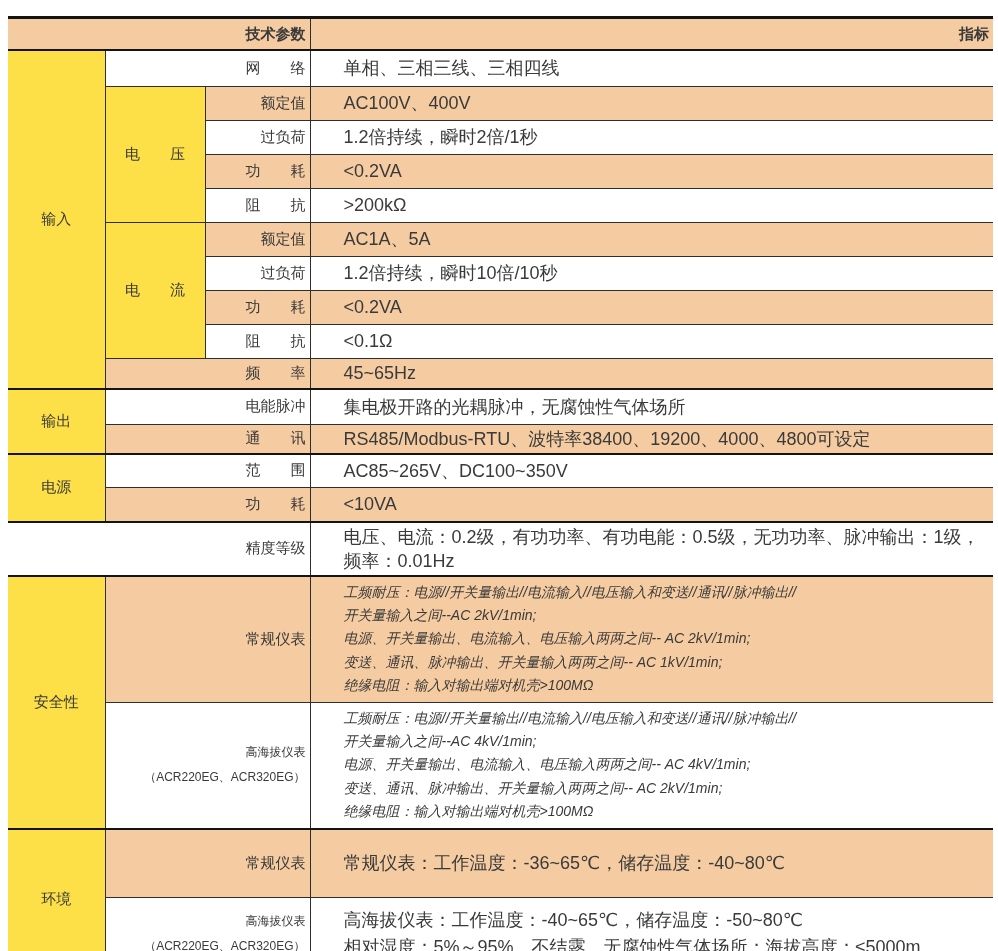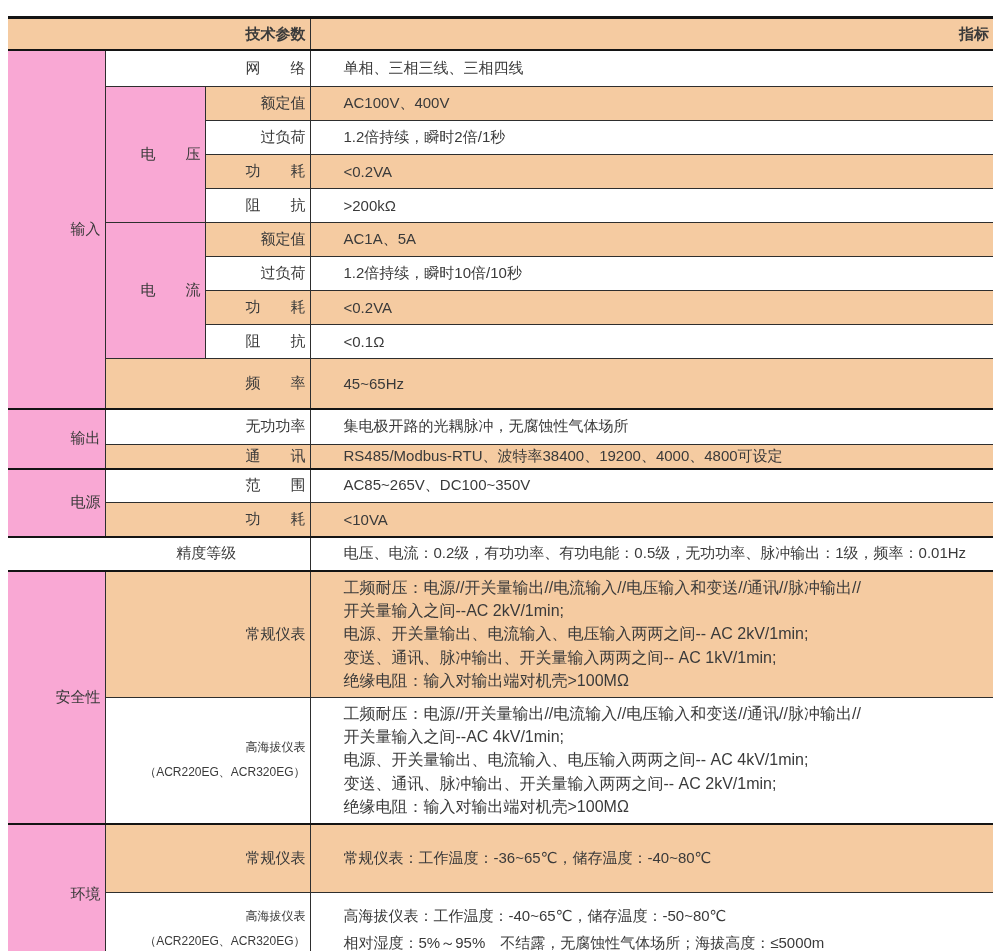--- a/index.html
+++ b/index.html
@@ -20,31 +20,31 @@
     vertical-align:middle;
     font-size:15px;font-weight:500;
     padding:2px 4px;
     overflow:hidden;
   }
   td.edge-l{border-left:none;}
   td.edge-r{border-right:none;margin-top:27px;}
   tr.sep td{border-top:2px solid var(--thick,#141414);}
   td.fill{background:var(--orange,#F5CBA1);}
   td.lab{text-align:right;}
-  td.grp{text-align:right;background:#f9a8d4;}
+  td.grp{text-align:center;background:#fde047;}
   td.val{
     text-align:left;padding:2px 10px 2px 33px;
-    font-size:15px;white-space:pre-line;
+    font-size:18px;white-space:pre-line;
   }
   td.val-multi{
-    line-height:23.4px;font-size:16px;padding:4px 28px 4px 33px;
+    line-height:23.4px;font-size:14px;padding:4px 28px 4px 33px;font-style:italic;
   }
   td.val-env{line-height:27px;}
   td.lab2{line-height:25px;font-size:12px;white-space:pre-line;}
-  td.acc-lab{text-align:center;padding-left:99px;}
+  td.acc-lab{text-align:right;padding-left:99px;}
   tr.hdr td{height:26px;font-weight:bold;}
 </style>
 </head>
 <body>
 
 <div class="sheet">
 <table class="spec">
   <colgroup>
     <col style="width:97px">
         <col style="width:100px">
@@ -93,28 +93,28 @@
   </tr>
   <tr style="height:34px">
     <td class="lab fill">功　　耗</td>
     <td class="val fill edge-r">&lt;0.2VA</td>
   </tr>
   <tr style="height:34px">
     <td class="lab">阻　　抗</td>
     <td class="val edge-r">&lt;0.1Ω</td>
   </tr>
 
-  <tr style="height:51px">
+  <tr style="height:31px">
     <td colspan="2" class="lab fill">频　　率</td>
     <td class="val fill edge-r">45~65Hz</td>
   </tr>
 
   <tr class="sep" style="height:35px">
     <td rowspan="2" class="grp edge-l">输出</td>
-    <td colspan="2" class="lab">无功功率</td>
+    <td colspan="2" class="lab">电能脉冲</td>
     <td class="val edge-r">集电极开路的光耦脉冲，无腐蚀性气体场所</td>
   </tr>
   <tr style="height:18px">
     <td colspan="2" class="lab fill">通　　讯</td>
     <td class="val fill edge-r">RS485/Modbus-RTU、波特率38400、19200、4000、4800可设定</td>
   </tr>
 
   <tr class="sep" style="height:34px">
     <td rowspan="2" class="grp edge-l">电源</td>
     <td colspan="2" class="lab">范　　围</td>

